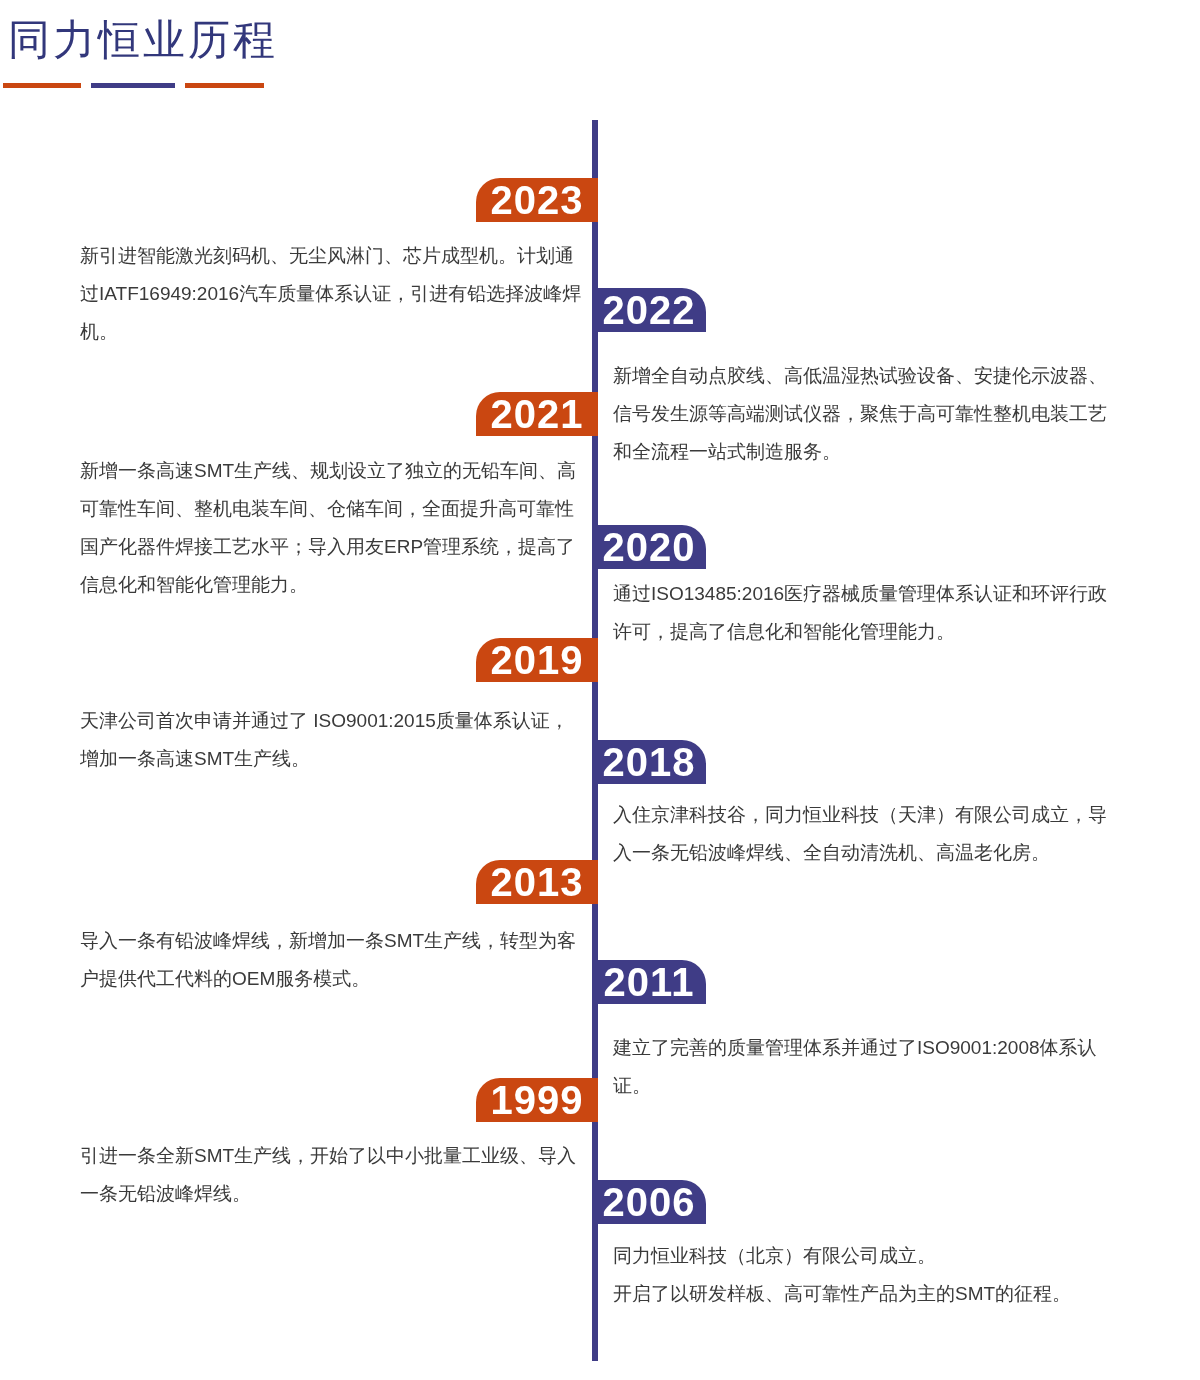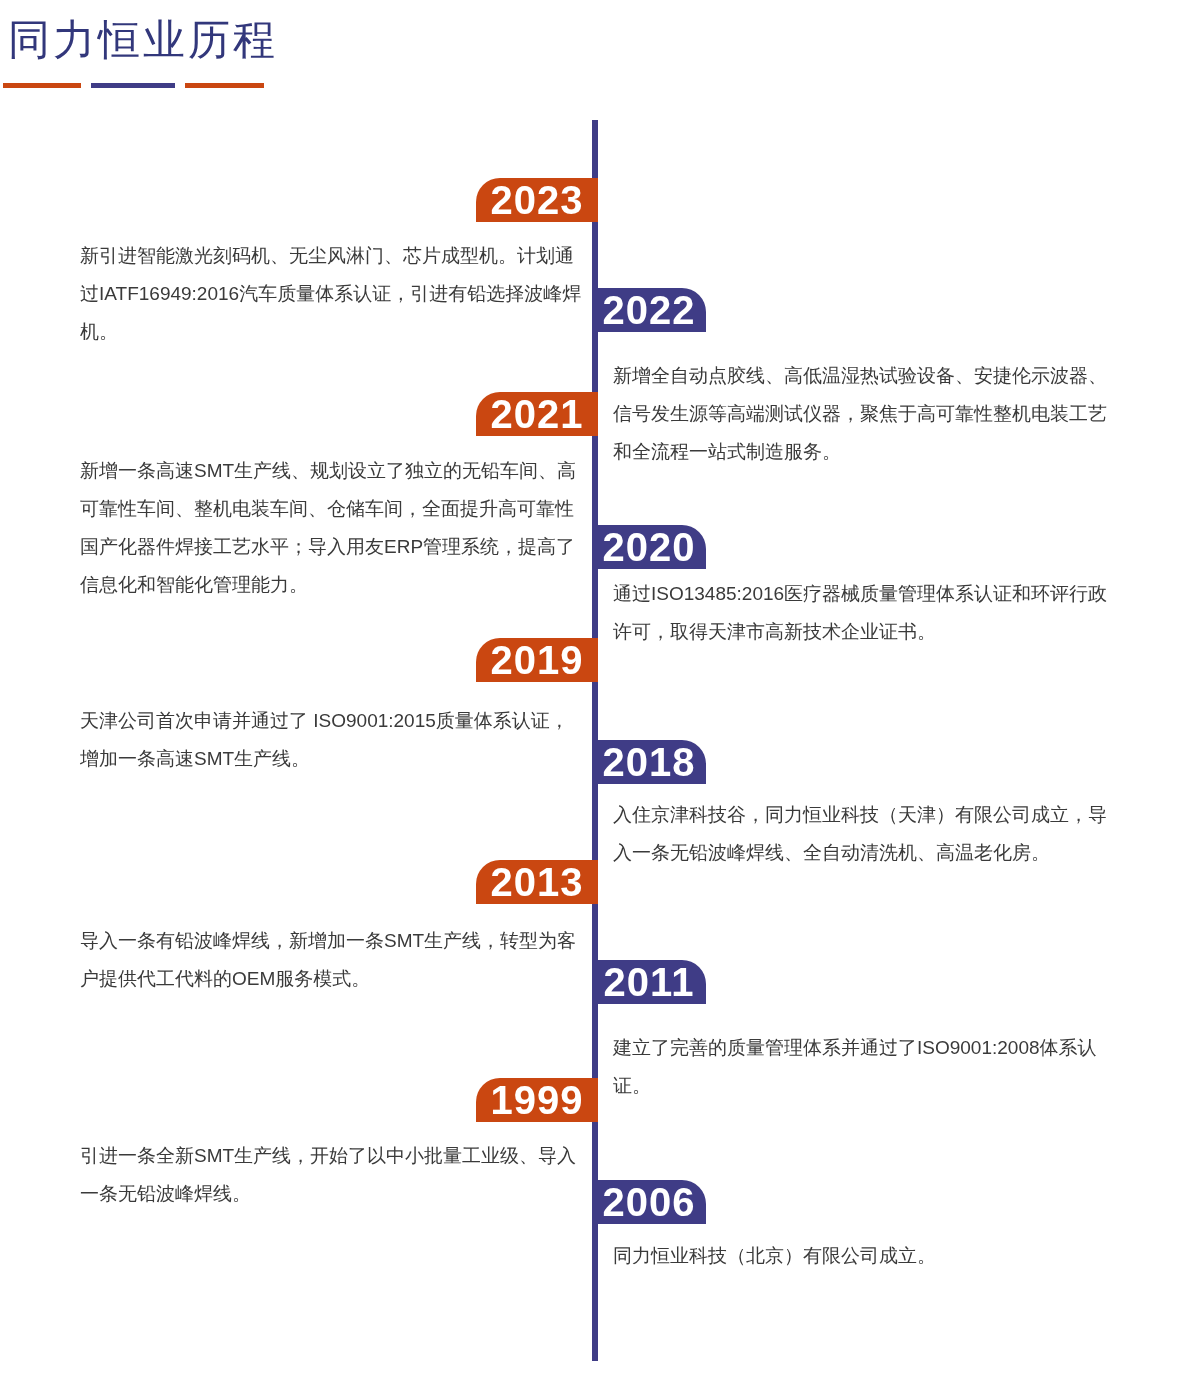--- a/index.html
+++ b/index.html
@@ -81,21 +81,21 @@
   </div>
     <div class="milestone side-left">
     <div class="year-badge" style="top: 392px;">2021</div>
     <div class="milestone-description" style="top: 452px;">
         <p>新增一条高速SMT生产线、规划设立了独立的无铅车间、高可靠性车间、整机电装车间、仓储车间，全面提升高可靠性国产化器件焊接工艺水平；导入用友ERP管理系统，提高了信息化和智能化管理能力。</p>
       </div>
   </div>
     <div class="milestone side-right">
     <div class="year-badge" style="top: 512px; margin-top: 13px;">2020</div>
     <div class="milestone-description" style="top: 575px;">
-        <p>通过ISO13485:2016医疗器械质量管理体系认证和环评行政许可，取得天津市高新技术企业证书。</p>
+        <p>通过ISO13485:2016医疗器械质量管理体系认证和环评行政许可，提高了信息化和智能化管理能力。</p>
       </div>
   </div>
     <div class="milestone side-left">
     <div class="year-badge" style="top: 638px;">2019</div>
     <div class="milestone-description" style="top: 702px;">
         <p>天津公司首次申请并通过了 ISO9001:2015质量体系认证，增加一条高速SMT生产线。</p>
       </div>
   </div>
     <div class="milestone side-right">
     <div class="year-badge" style="top: 740px;">2018</div>
@@ -118,15 +118,16 @@
     <div class="milestone side-left">
     <div class="year-badge" style="top: 1078px;">1999</div>
     <div class="milestone-description" style="top: 1137px;">
         <p>引进一条全新SMT生产线，开始了以中小批量工业级、导入一条无铅波峰焊线。</p>
       </div>
   </div>
     <div class="milestone side-right">
     <div class="year-badge" style="top: 1180px;">2006</div>
     <div class="milestone-description" style="top: 1237px;">
         <p>同力恒业科技（北京）有限公司成立。</p>
+        <p>开启了以研发样板、高可靠性产品为主的SMT的征程。</p>
       </div>
   </div>
   </div>
 
 </body></html>

